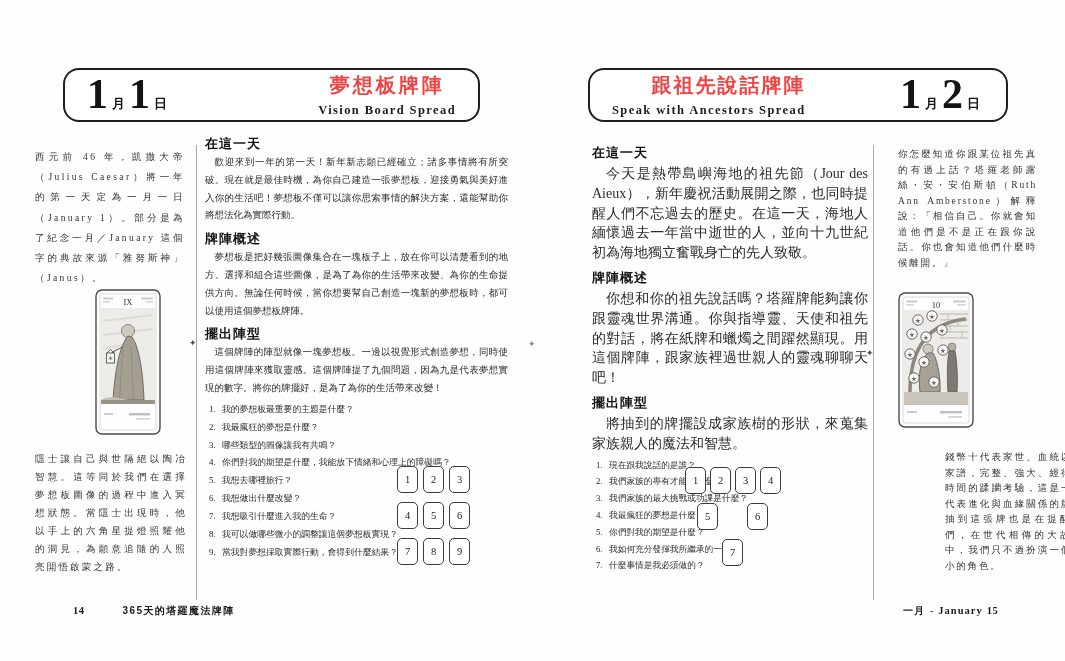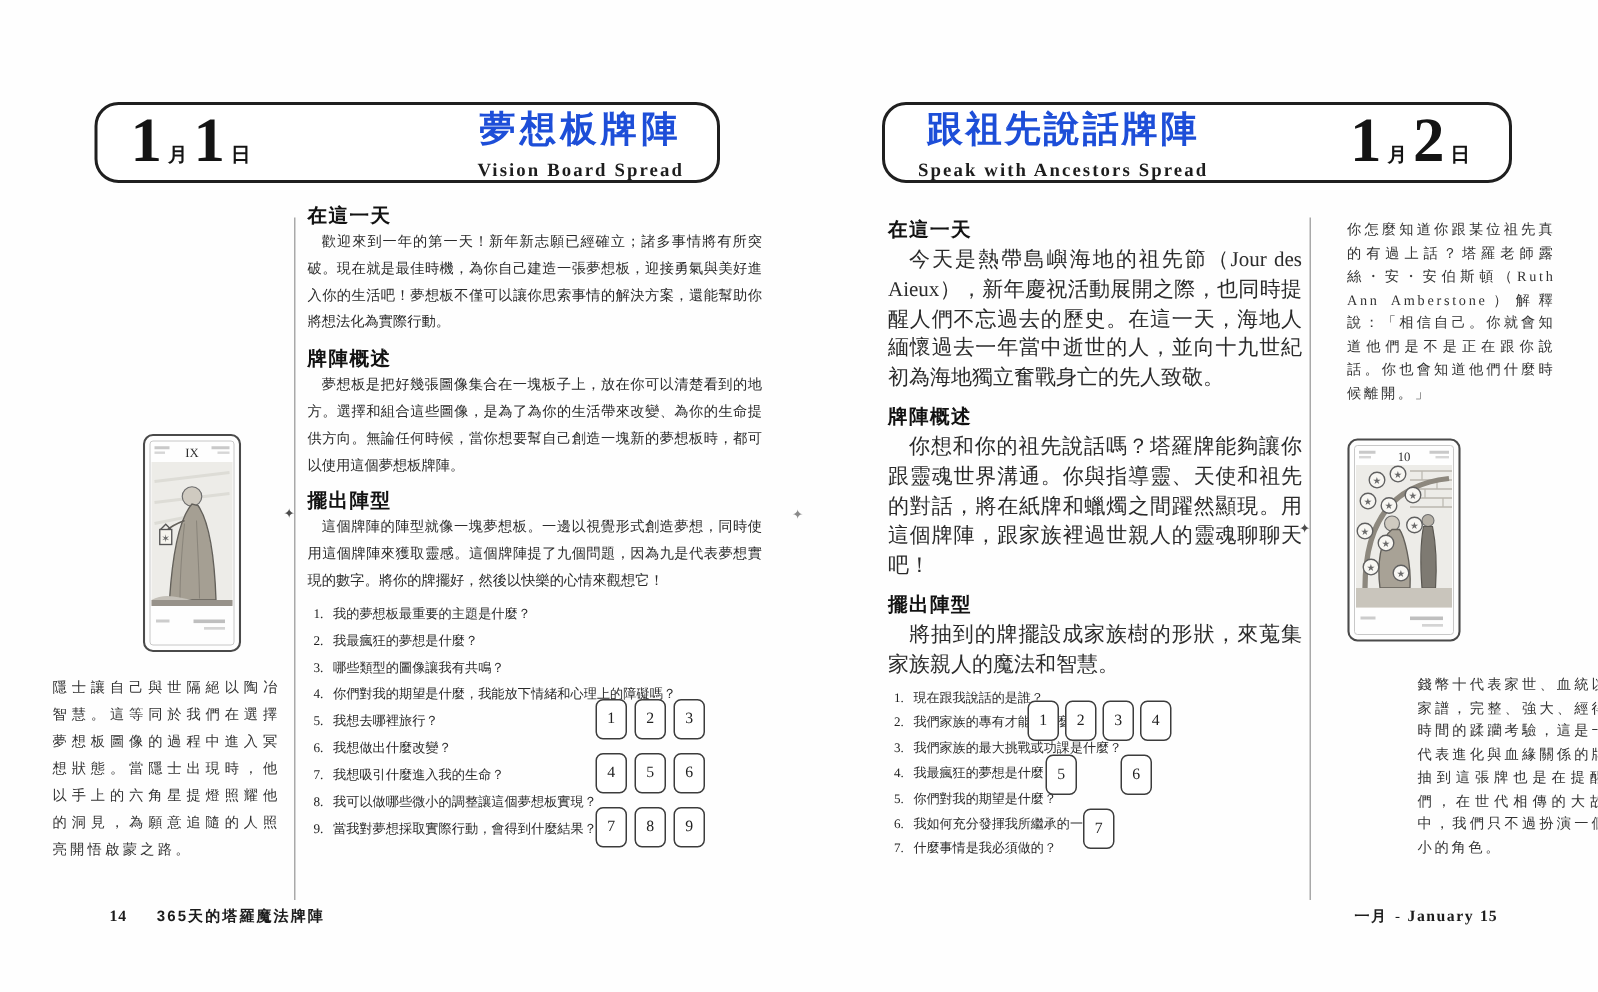--- a/index.html
+++ b/index.html
@@ -9,26 +9,26 @@
   .page { position:absolute; inset:0; }
 
   
   .header-box { position:absolute; height:54px; border:2.5px solid #1f1f1f; border-radius:16px;
                 background:#fff; display:flex; align-items:center; justify-content:space-between;
                 padding:0 22px; }
   .date { display:flex; align-items:baseline; color:#141414; }
   .date .num { font-size:42px; font-weight:bold; line-height:0.9; font-family:"Liberation Serif",serif; }
   .date .unit { font-size:13px; font-weight:bold; margin:0 4px;
                 font-family:"Liberation Sans","DejaVu Sans",sans-serif; }
-  .title-zh { font-family:"Liberation Sans","DejaVu Sans",sans-serif; font-size:24px; font-weight:bold;
-              letter-spacing:3px; color:#1d4ed8; }
+  .title-zh { font-family:"Liberation Sans","DejaVu Sans",sans-serif; font-size:20px; font-weight:bold;
+              letter-spacing:3px; color:#ef4444; }
   .title-en { font-family:"Liberation Serif","DejaVu Serif",serif; font-size:12.5px; font-weight:bold;
               letter-spacing:1.4px; color:#1d1d1d; margin-top:4px; }
   .tb-center { text-align:center; }
-  .tb-left   { text-align:center; }
+  .tb-left   { text-align:right; }
 
   
   .sidebar-note { position:absolute; text-align:justify; color:#333; }
   .sn-l-top { left:35px;  top:147px; width:150px; font-size:9.5px; line-height:20.2px; letter-spacing:2.4px; }
   .sn-l-bot { left:35px;  top:450px; width:152px; font-size:9.5px; line-height:18px;   letter-spacing:2.2px; }
   .sn-r-top { left:898px; top:147px; width:139px; font-size:9.5px; line-height:15.5px; letter-spacing:1.8px; }
   .sn-r-bot { left:945px; top:450px; width:139px; font-size:9.5px; line-height:15.5px; letter-spacing:1.8px; }
 
   
   .main-col { position:absolute; }
@@ -60,21 +60,21 @@
   .marker { position:absolute; font-size:9px; color:#4c4c4c; line-height:9px;
             font-family:"DejaVu Sans",sans-serif; }
 
   
   .tarot-card { position:absolute; }
 
   
   .footer { position:absolute; top:604px; display:flex; align-items:baseline; color:#1c1c1c; }
   .f-num { font-family:"Liberation Serif",serif; font-weight:bold; font-size:10.5px; letter-spacing:0.5px;text-align:center; }
   .f-title { font-family:"Liberation Sans","DejaVu Sans",sans-serif; font-weight:bold; font-size:10px;
-             letter-spacing:1.4px; margin-left:20px; }
+             letter-spacing:1.4px; margin-left:38px; }
   .f-ch { font-family:"Liberation Sans","DejaVu Sans",sans-serif; font-weight:bold; font-size:10px; letter-spacing:1px; }
   .f-sep { margin:0 5px; font-size:10px; }
   .f-en { font-family:"Liberation Serif",serif; font-weight:bold; font-size:10.5px; letter-spacing:1px; }
   .f-pg15 { margin-left:4px; }
 </style>
 </head>
 <body>
 
 <section class="page">
 
@@ -84,20 +84,21 @@
       <span class="unit">月</span>
       <span class="num">1</span>
       <span class="unit">日</span>
     </div>
     <div class="tb-center">
       <div class="title-zh">夢想板牌陣</div>
       <div class="title-en">Vision Board Spread</div>
     </div>
   </div>
 
+  <p class="sidebar-note sn-l-top">西元前 46 年，凱撒大帝（Julius Caesar）將一年的第一天定為一月一日（January 1）。部分是為了紀念一月／January 這個字的典故來源「雅努斯神」（Janus）。</p>
 
   <svg class="tarot-card" style="left:95px; top:289px;" width="66" height="146" viewBox="0 0 66 146">
     <rect x="1" y="1" width="64" height="144" rx="6" fill="#fefefe" stroke="#4a4a4a" stroke-width="1.4"></rect>
     <rect x="5" y="5" width="56" height="136" rx="2" fill="none" stroke="#c2c2c2" stroke-width="0.6"></rect>
     <rect x="8" y="8.5" width="10" height="2" fill="#c9c9c9"></rect>
     <rect x="8" y="12" width="7" height="1.6" fill="#d6d6d6"></rect>
     <rect x="46" y="8.5" width="12" height="2" fill="#c9c9c9"></rect>
     <rect x="50" y="12" width="8" height="1.6" fill="#d6d6d6"></rect>
     <text x="33" y="15.5" text-anchor="middle" font-size="8.5" font-family="Liberation Serif, serif" fill="#2f2f2f">IX</text>
     <rect x="6" y="19" width="54" height="95" fill="#edece8"></rect>
@@ -120,21 +121,21 @@
 
   <div class="vdivider" style="left:196px;"></div>
   <span class="marker" style="left:189px; top:339px;">✦</span>
 
   <div class="main-col mc-left">
     <h2 class="section-heading first">在這一天</h2>
     <p class="bp">歡迎來到一年的第一天！新年新志願已經確立；諸多事情將有所突破。現在就是最佳時機，為你自己建造一張夢想板，迎接勇氣與美好進入你的生活吧！夢想板不僅可以讓你思索事情的解決方案，還能幫助你將想法化為實際行動。</p>
     <h2 class="section-heading">牌陣概述</h2>
     <p class="bp">夢想板是把好幾張圖像集合在一塊板子上，放在你可以清楚看到的地方。選擇和組合這些圖像，是為了為你的生活帶來改變、為你的生命提供方向。無論任何時候，當你想要幫自己創造一塊新的夢想板時，都可以使用這個夢想板牌陣。</p>
     <h2 class="section-heading">擺出陣型</h2>
-    <p class="bp">這個牌陣的陣型就像一塊夢想板。一邊以視覺形式創造夢想，同時使用這個牌陣來獲取靈感。這個牌陣提了九個問題，因為九是代表夢想實現的數字。將你的牌擺好，然後以快樂的心情來觀想它！</p>
+    <p class="bp">這個牌陣的陣型就像一塊夢想板。一邊以視覺形式創造夢想，同時使用這個牌陣來獲取靈感。這個牌陣提了九個問題，因為九是代表夢想實現的數字。將你的牌擺好，是為了為你的生活帶來改變！</p>
     <div class="q-list">
       <div class="q-row">
           <span class="q-num">1.</span>
           <span class="q-text">我的夢想板最重要的主題是什麼？</span>
         </div>
       <div class="q-row">
           <span class="q-num">2.</span>
           <span class="q-text">我最瘋狂的夢想是什麼？</span>
         </div>
       <div class="q-row">

